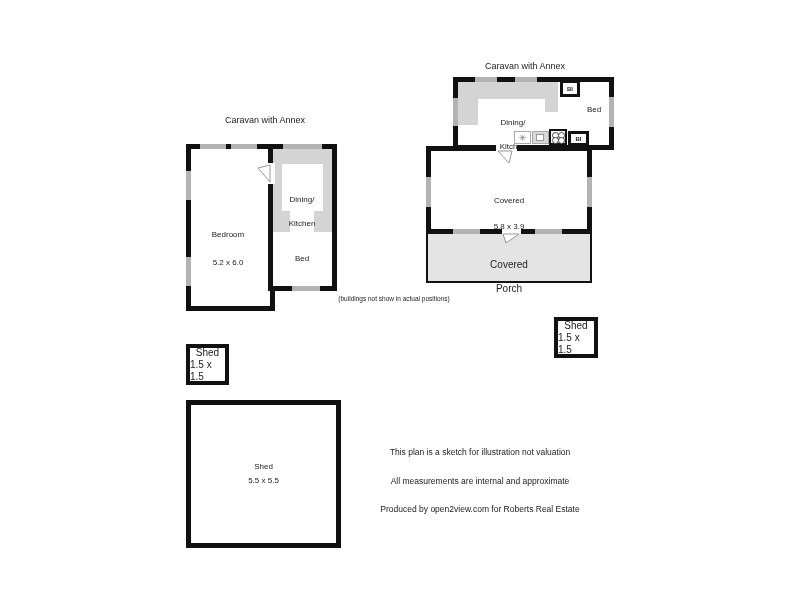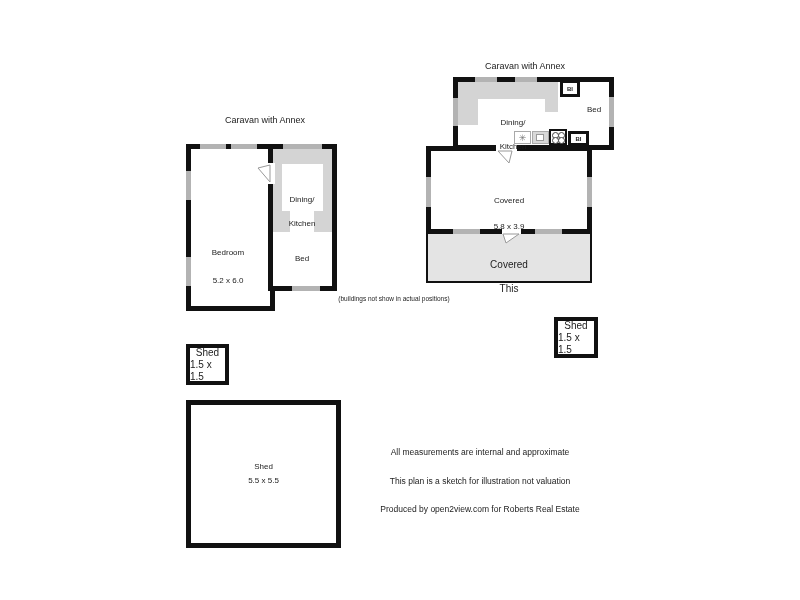--- a/index.html
+++ b/index.html
@@ -49,21 +49,21 @@
   <div class="abs win" style="left:283px;top:144px;width:39px;height:5px;"></div>
   <div class="abs win" style="left:186px;top:171px;width:5px;height:29px;"></div>
   <div class="abs win" style="left:186px;top:257px;width:5px;height:29px;"></div>
   <div class="abs win" style="left:292px;top:286px;width:28px;height:5px;"></div>
 
   <div class="abs gap" style="left:268px;top:163px;width:7px;height:21px;"></div>
   <svg class="abs" style="left:257px;top:163px;" width="15" height="21">
     <polygon points="13,2 13,19 1,5" fill="#ffffff" stroke="#999999" stroke-width="1"></polygon>
   </svg>
 
-  <div class="abs lbl t8w" style="left:193px;top:232px;width:70px;">
+  <div class="abs lbl t8w" style="left:193px;top:214px;width:70px;">
     <div>Bedroom</div>
     <div>5.2 x 6.0</div>
   </div>
   <div class="abs lbl t8" style="left:272px;top:182px;width:60px;">
     <div>Dining/</div>
     <div>Kitchen</div>
   </div>
   <div class="abs lbl t8" style="left:272px;top:253px;width:60px;">Bed</div>
 
   <div class="abs lbl t9" style="left:450px;top:45px;width:150px;">
@@ -123,21 +123,21 @@
     <div>Dining/</div>
     <div>Kitchen</div>
   </div>
   <div class="abs lbl t8" style="left:574px;top:104px;width:40px;">Bed</div>
   <div class="abs lbl t8" style="left:479px;top:181px;width:60px;line-height:13px;">
     <div>Covered</div>
     <div>5.8 x 3.9</div>
   </div>
   <div class="abs lbl t75" style="left:479px;top:247px;width:60px;">
     <div>Covered</div>
-    <div>This</div>
+    <div>Porch</div>
   </div>
 
   <div class="abs lbl t65" style="left:309px;top:294px;width:170px;">(buildings not show in actual positions)</div>
 
   <div class="abs thinroom" style="left:186px;top:344px;width:43px;height:41px;">
     <div class="shedtxt t75">
       <div>Shed</div>
       <div>1.5 x 1.5</div>
     </div>
   </div>
@@ -150,18 +150,18 @@
   </div>
 
   <div class="abs room" style="left:186px;top:400px;width:155px;height:148px;">
     <div class="shedtxt t8w">
       <div>Shed</div>
       <div>5.5 x 5.5</div>
     </div>
   </div>
 
   <div class="abs lbl t85" style="left:355px;top:431px;width:250px;">
+    <div>This plan is a sketch for illustration not valuation</div>
     <div>All measurements are internal and approximate</div>
-    <div>This plan is a sketch for illustration not valuation</div>
     <div>Produced by open2view.com for Roberts Real Estate</div>
   </div>
 
 </div>
 
 </body></html>

